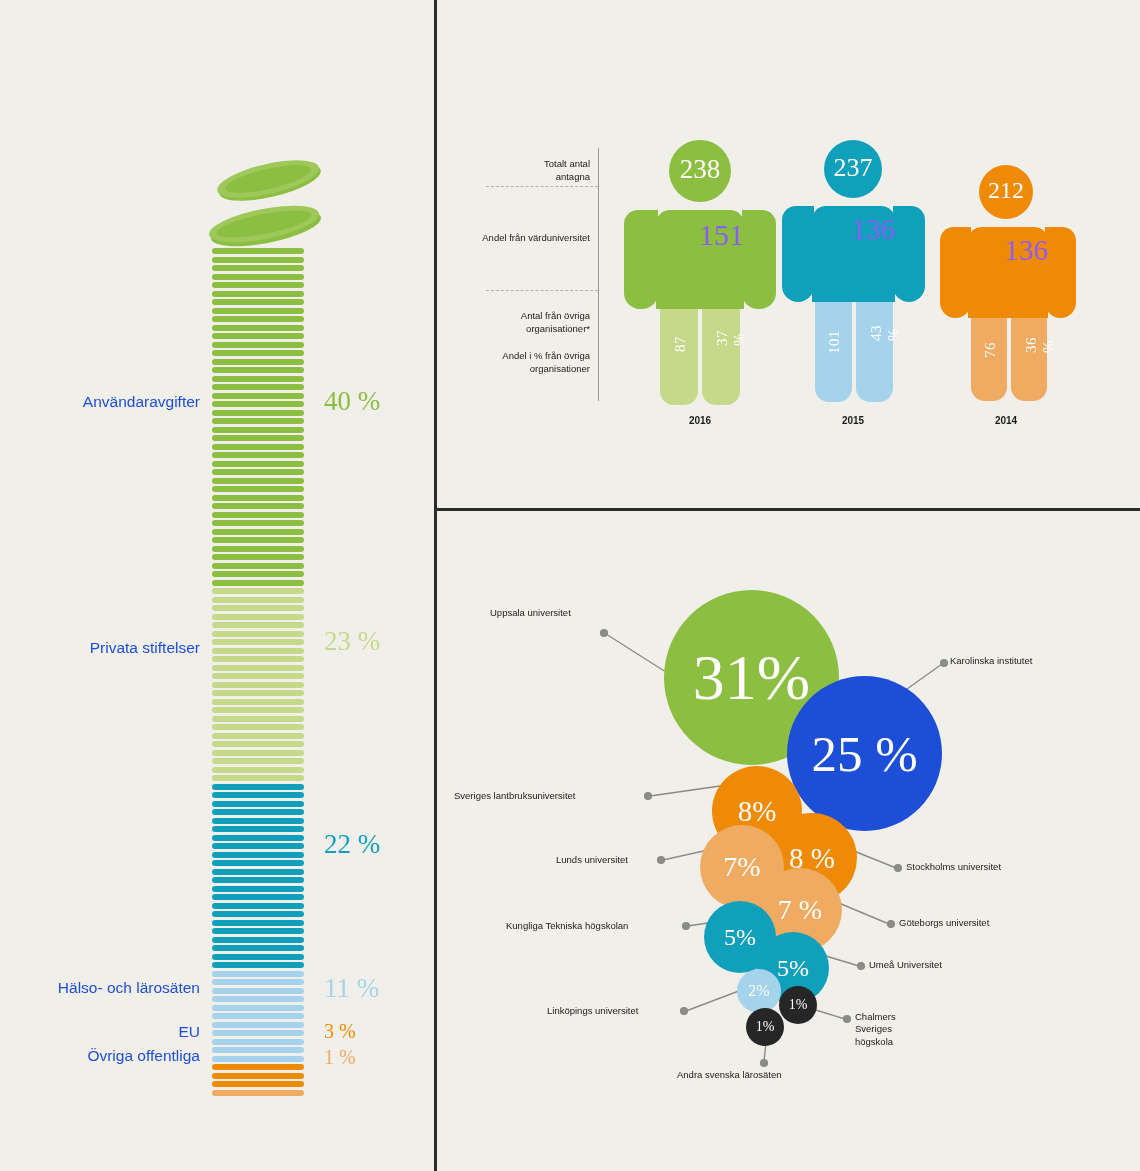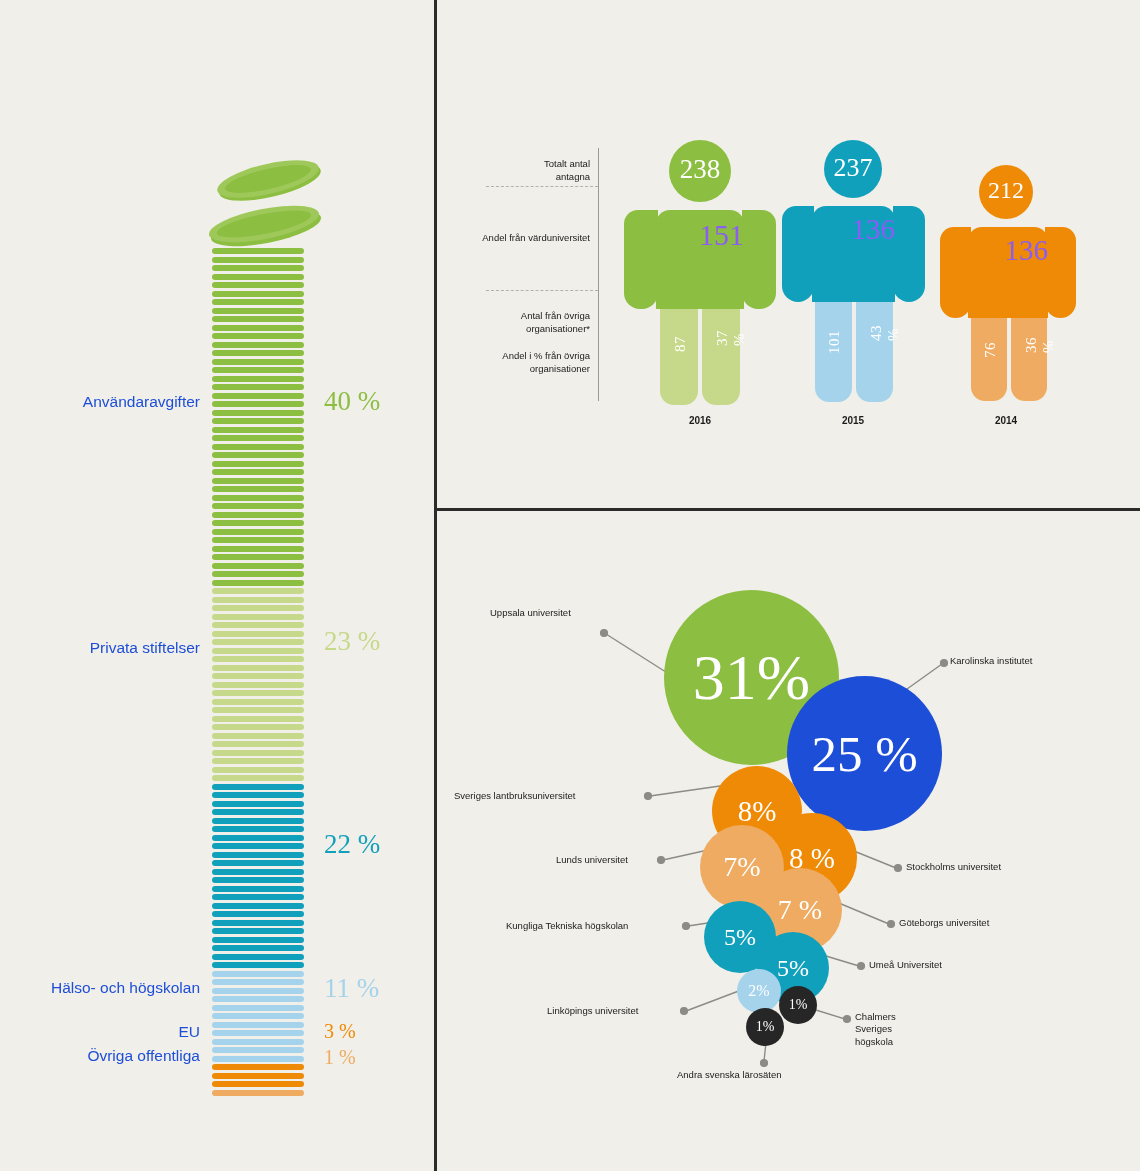--- a/index.html
+++ b/index.html
@@ -211,21 +211,21 @@
   <div class="coin-pct" style="top:388px;color:#8cbe41;">40 %</div>
 
   <div class="coin-label" style="left:10px;top:638px;">
     <span>Privata stiftelser</span>
   </div>
   <div class="coin-pct" style="top:628px;color:#c6d98a;">23 %</div>
 
   <div class="coin-pct" style="top:831px;color:#11a0bc;">22 %</div>
 
   <div class="coin-label" style="left:10px;top:978px;">
-    <span>Hälso- och högskolan</span>
+    <span>Hälso- och lärosäten</span>
   </div>
   <div class="coin-pct" style="top:975px;color:#a5d3ec;">11 %</div>
 
   <div class="coin-label" style="left:10px;top:1022px;">
     <span>EU</span>
   </div>
   <div class="coin-pct small" style="top:1021px;color:#ef8a06;">3 %</div>
 
   <div class="coin-label" style="left:10px;top:1046px;">
     <span>Övriga offentliga</span>

